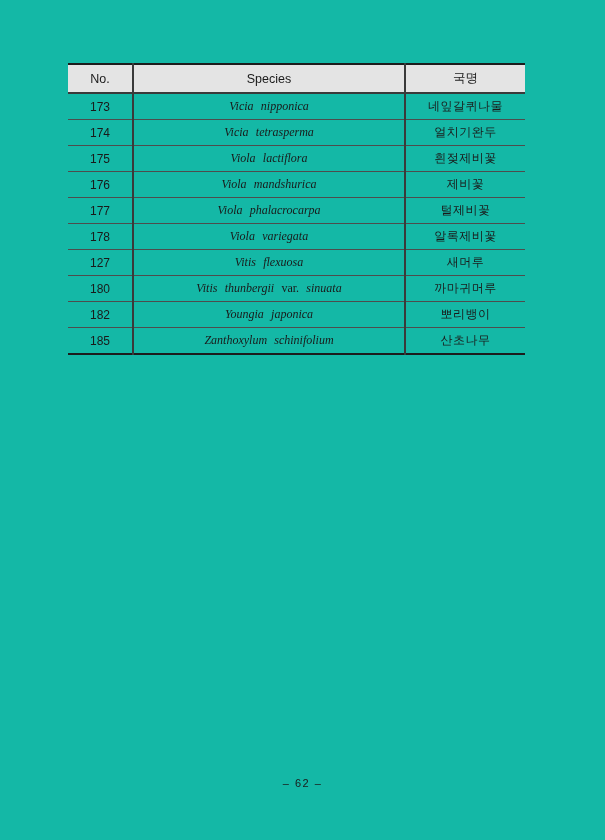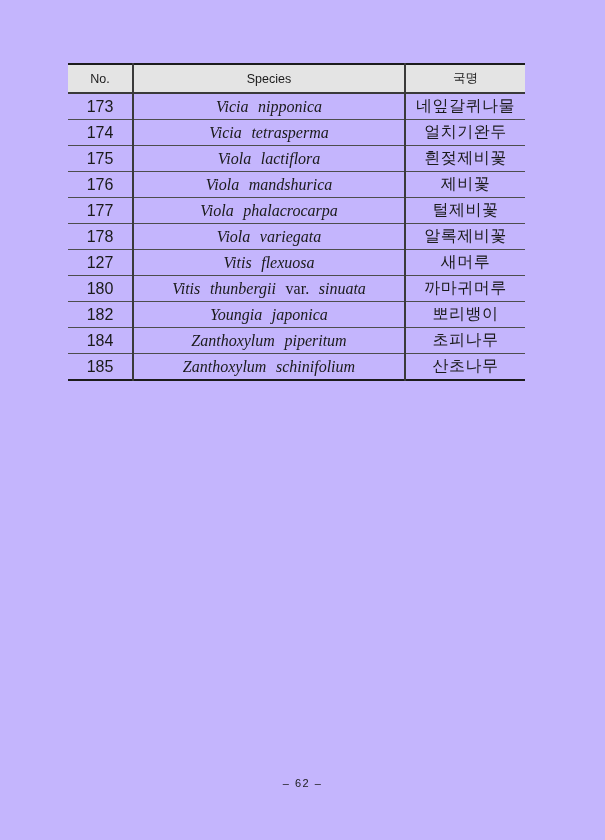--- a/index.html
+++ b/index.html
@@ -1,20 +1,20 @@
 <!DOCTYPE html>
 <html><head>
 <meta charset="utf-8">
 <style>
   html, body { margin: 0; padding: 0; background: #ffffff; }
   .page {
     position: relative;
     width: 605px;
     height: 840px;
-    background: #c4b5fd;
+    background: #14b8a6;
     font-family: "Liberation Sans", sans-serif;
     color: #1a1a1a;
     overflow: hidden;
   }
   table.species-table {
     position: absolute;
     left: 68px;
     top: 63px;
     width: 453px;
     border-collapse: collapse;
@@ -28,21 +28,21 @@
     font-weight: normal;
     font-size: 12.5px;
     text-align: center;
     vertical-align: middle;
     color: #1a1a1a;
     border-bottom: 2px solid #3a3a3a;
     padding: 0;
   }
   table.species-table td {
     height: 25px;
-    font-size: 16px;
+    font-size: 12px;
     text-align: center;
     vertical-align: middle;
     color: #1a1a1a;
     border-bottom: 1px solid #4d4d4d;
     padding: 0;
     overflow: hidden;
     white-space: nowrap;
   }
   table.species-table tbody tr:last-child td { border-bottom: none; }
   .col-no { width: 64px; border-right: 2px solid #3a3a3a; }
@@ -119,25 +119,20 @@
           <td class="col-no">180</td>
           <td class="col-species"><span class="sp-italic">Vitis thunbergii</span> <span class="sp-roman">var.</span> <span class="sp-italic">sinuata</span></td>
           <td class="col-korean">까마귀머루</td>
         </tr>
         <tr>
           <td class="col-no">182</td>
           <td class="col-species"><span class="sp-italic">Youngia japonica</span></td>
           <td class="col-korean">뽀리뱅이</td>
         </tr>
         <tr>
-          <td class="col-no">184</td>
-          <td class="col-species"><span class="sp-italic">Zanthoxylum piperitum</span></td>
-          <td class="col-korean">초피나무</td>
-        </tr>
-        <tr>
           <td class="col-no">185</td>
           <td class="col-species"><span class="sp-italic">Zanthoxylum schinifolium</span></td>
           <td class="col-korean">산초나무</td>
         </tr>
       </tbody>
   </table>
   <div class="page-number">– 62 –</div>
 </div>
 
 </body></html>

